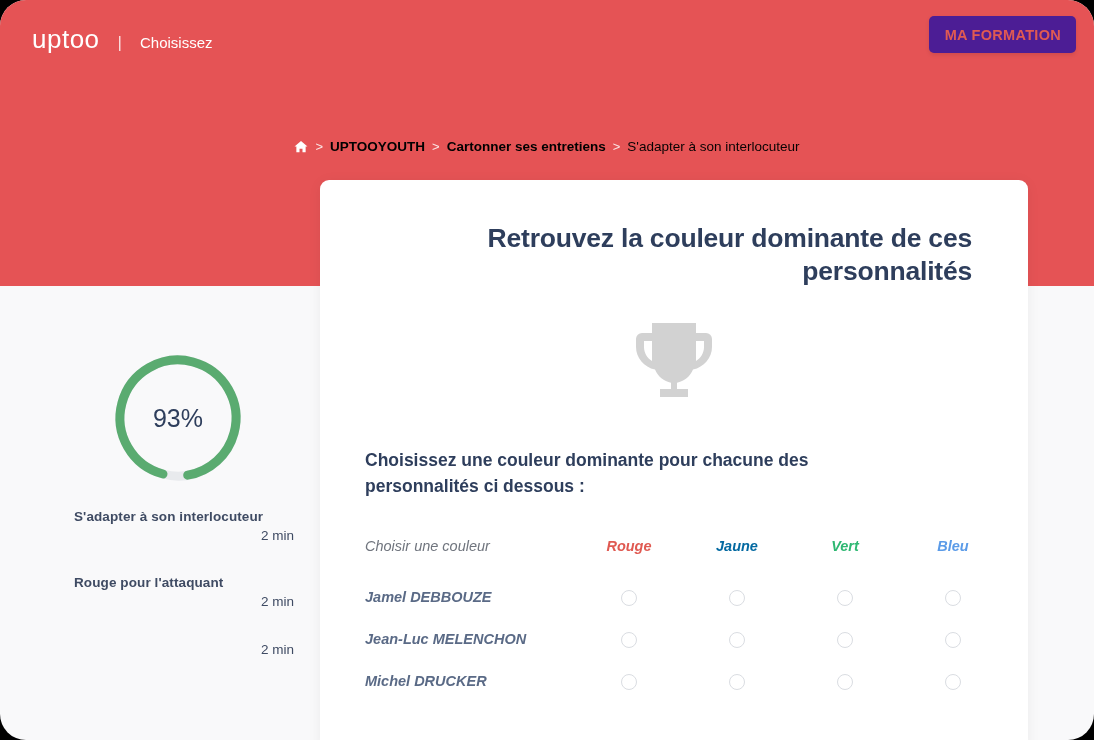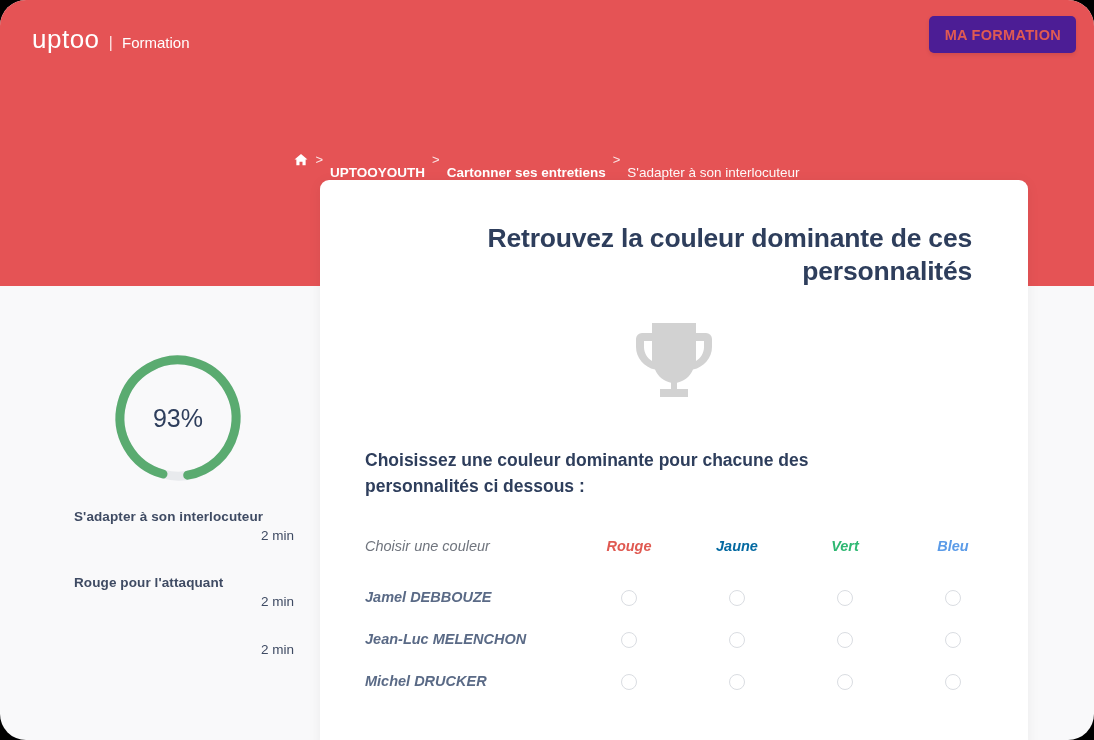--- a/index.html
+++ b/index.html
@@ -33,21 +33,21 @@
     width: 1094px;
     height: 286px;
     background: #e55355;
   }
 
   .brand {
     position: absolute;
     left: 32px; top: 26px;
     display: flex;
     align-items: baseline;
-    gap: 9px;
+    gap: 18px;
     color: #ffffff;
   }
   .brand-logo {
     font-size: 26px;
     font-weight: 400;
     letter-spacing: 0.5px;
     line-height: 1;
   }
   .brand-sep {
     font-size: 17px;
@@ -85,21 +85,21 @@
     display: flex;
     justify-content: center;
     align-items: center;
     gap: 7px;
     color: #ffffff;
     font-size: 13.5px;
     white-space: nowrap;
   }
   .bc-home { display: inline-flex; align-items: center; }
   .bc-sep { opacity: 0.85; font-size: 13px; }
-  .bc-item { font-weight: 700; color: #ffffff; text-decoration: none; cursor: pointer; margin-top: 26px; }
+  .bc-item { font-weight: 700; color: #000000; text-decoration: none; cursor: pointer; }
   .bc-item.current { font-weight: 400; opacity: 0.97; cursor: default; }
 
   
   .card {
     position: absolute;
     left: 320px; top: 180px;
     width: 708px;
     height: 570px;
     background: #ffffff;
     border-radius: 9px 9px 0 0;
@@ -241,21 +241,21 @@
 </head>
 <body>
 
 <div class="viewport">
 
   <div class="header-band">
 
     <div class="brand">
       <span class="brand-logo">uptoo</span>
       <span class="brand-sep">|</span>
-      <span class="brand-sub">Formation</span>
+      <span class="brand-sub">Choisissez</span>
     </div>
 
     <button class="ma-formation-btn">MA FORMATION</button>
 
     <nav class="breadcrumb">
       <span class="bc-home">
         <svg width="14" height="14" viewBox="0 0 16 16" fill="#ffffff" aria-hidden="true">
           <path d="M8 1.2 0.6 7.4h2.1V14h3.6V9.9h3.4V14h3.6V7.4h2.1z"></path>
         </svg>
       </span>

